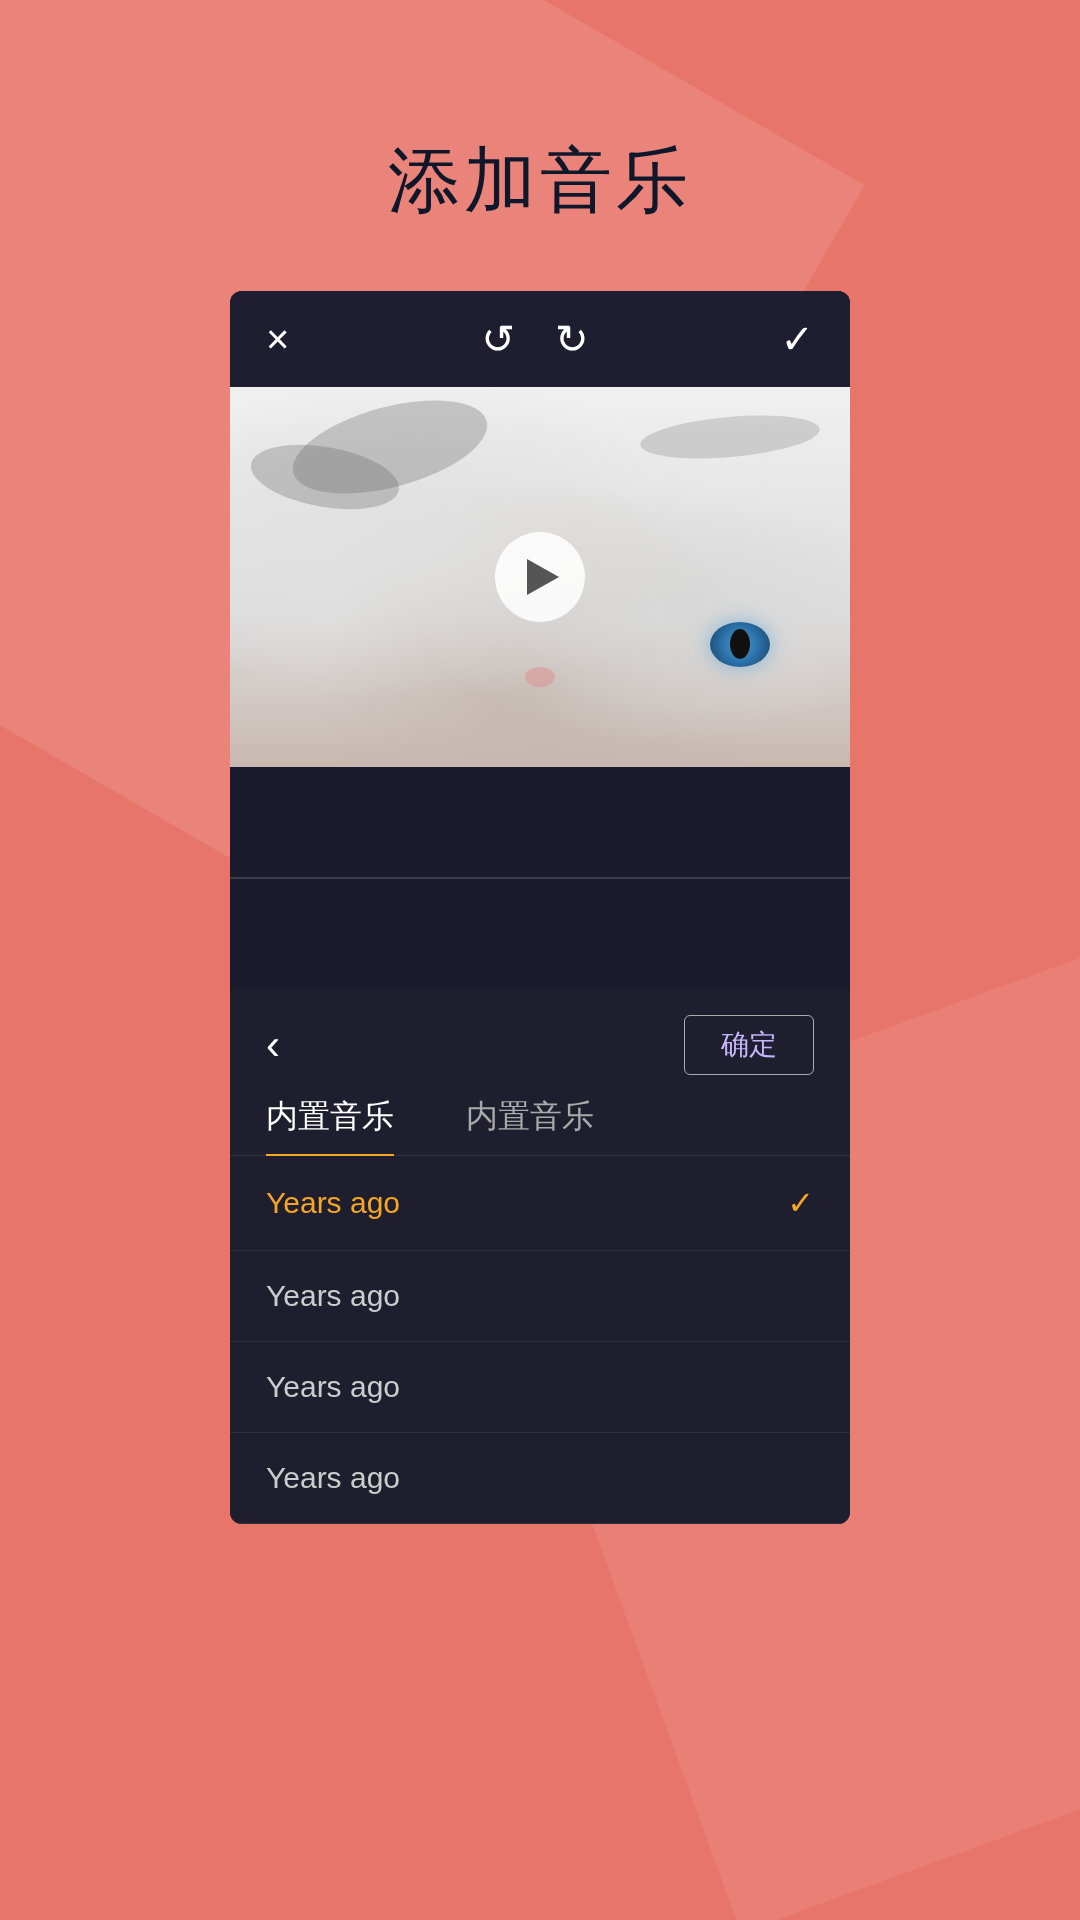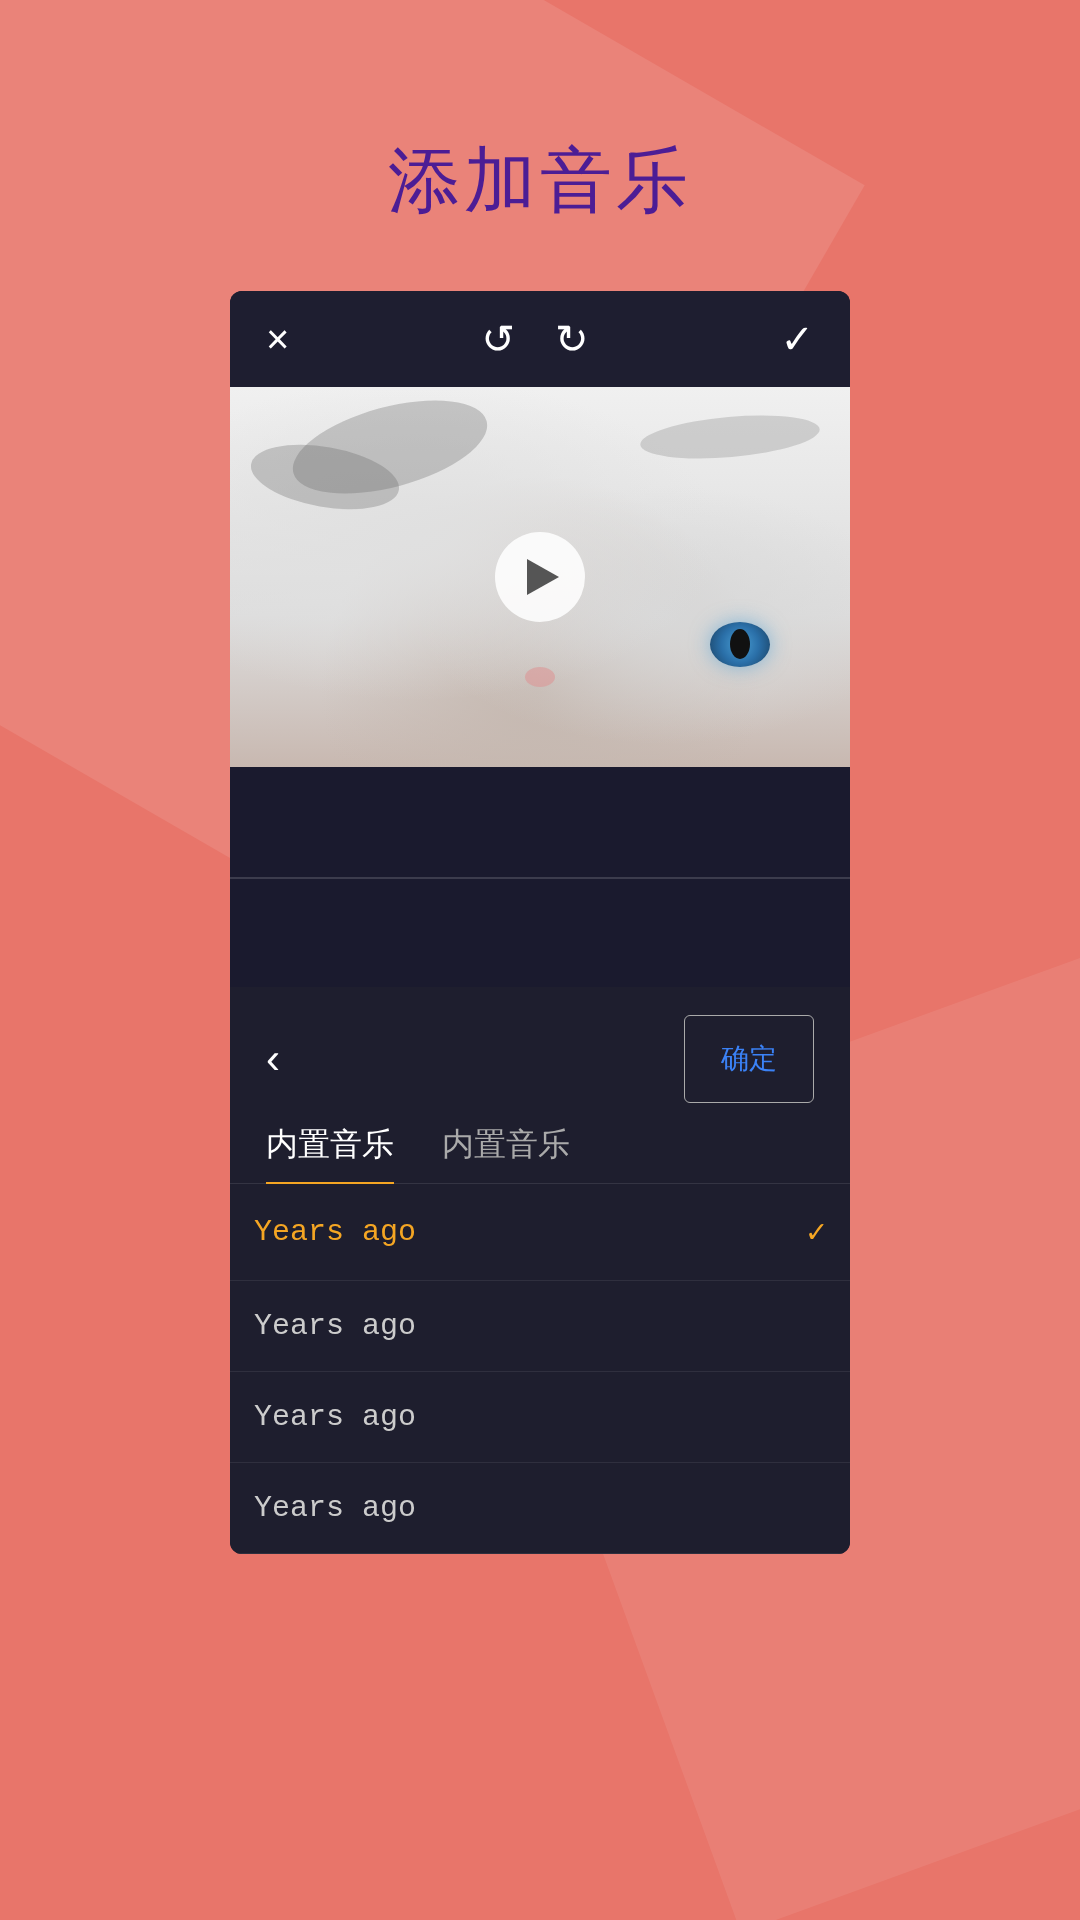--- a/index.html
+++ b/index.html
@@ -50,21 +50,21 @@
     
     .header-section {
       position: relative;
       z-index: 1;
       text-align: center;
       padding-top: 130px;
       padding-bottom: 60px;
     }
 
     .header-title {
-      color: #4c1d95;
+      color: #0f172a;
       font-size: 72px;
       font-weight: 300;
       line-height: 1.4;
       letter-spacing: 4px;
     }
 
     
     .app-card {
       position: relative;
       z-index: 2;
@@ -206,32 +206,32 @@
 
     .nav-back {
       color: #ffffff;
       font-size: 42px;
       cursor: pointer;
     }
 
     .confirm-btn {
       background: transparent;
       border: 1.5px solid #aaaaaa;
-      color: #3b82f6;
+      color: #c4b5fd;
       font-size: 28px;
-      padding: 24px 36px;
+      padding: 10px 36px;
       border-radius: 6px;
       cursor: pointer;
     }
 
     
     .tabs {
       display: flex;
       padding: 0 36px;
-      gap: 48px;
+      gap: 72px;
       border-bottom: 1px solid rgba(255,255,255,0.1);
       margin-bottom: 0;
     }
 
     .tab-item {
       color: #aaaaaa;
       font-size: 32px;
       padding-bottom: 16px;
       cursor: pointer;
       position: relative;
@@ -253,24 +253,23 @@
 
     
     .music-list {
       list-style: none;
     }
 
     .music-item {
       display: flex;
       align-items: center;
       justify-content: space-between;
-      padding: 28px 24px;
+      padding: 28px 36px;
       border-bottom: 1px solid rgba(255,255,255,0.08);
       cursor: pointer;
-      font-family: Liberation Mono, monospace;
     }
 
     .music-item-title {
       font-size: 30px;
       color: #cccccc;
     }
 
     .music-item.active .music-item-title {
       color: #f5a623;
     }

